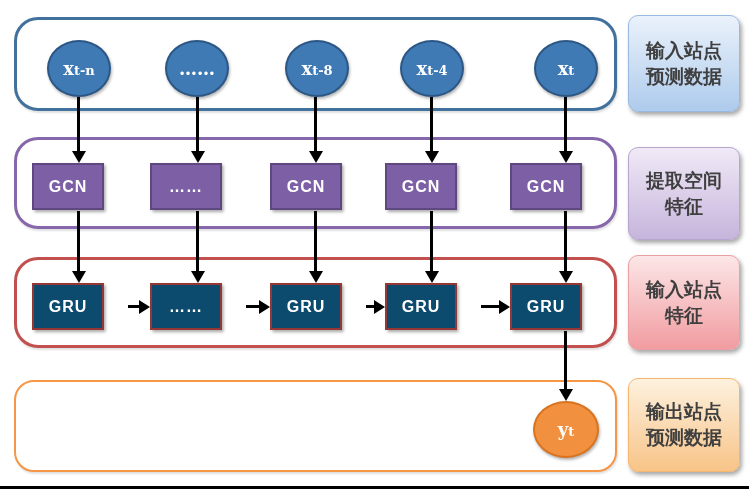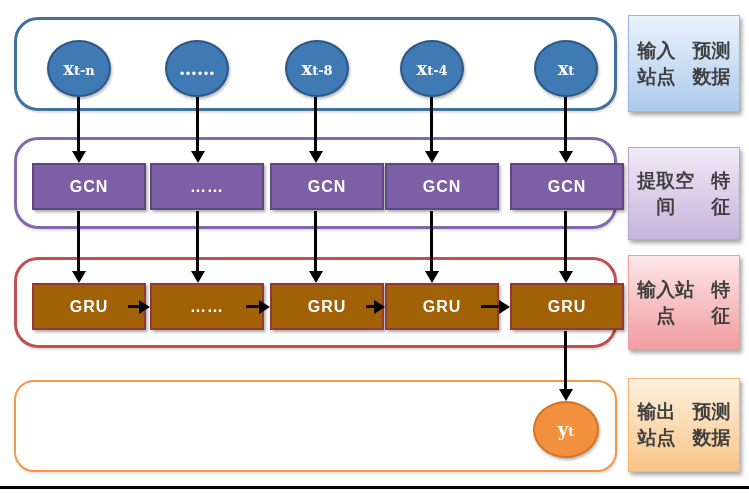--- a/index.html
+++ b/index.html
@@ -31,27 +31,27 @@
   .ellipse sub { font-size:13px; line-height:1; transform:translateY(2px); }
   .e-top { top:40px; }
   .e1 { left:47px; } .e2 { left:165px; } .e3 { left:285px; } .e4 { left:400px; } .e5 { left:534px; }
   .ellipse-out {
     top:401px; left:533px; width:66px; height:57px;
     background:#f1913f; border:2px solid #d9731f;
   }
 
   
   .box {
-    position:absolute; width:114px; height:47px; box-sizing:border-box;
+    position:absolute; width:72px; height:47px; box-sizing:border-box;
     display:flex; align-items:center; justify-content:center;
     color:#ffffff; font-weight:bold; font-size:16px; letter-spacing:1px;
     box-shadow:1.5px 2px 3px rgba(0,0,0,0.35);
   }
   .gcn { top:163px; background:#7c5fa5; border:2px solid #5f4880; }
-  .gru { top:283px; background:#a16207; border:2px solid #953735; }
+  .gru { top:283px; background:#0c4a6e; border:2px solid #953735; }
   .b1 { left:32px; } .b2 { left:150px; } .b3 { left:270px; } .b4 { left:385px; } .b5 { left:510px; }
 
   
   .varrow { position:absolute; width:3px; background:#000; }
   .varrow::after {
     content:""; position:absolute; top:100%; left:50%; transform:translateX(-50%);
     border-left:7px solid transparent; border-right:7px solid transparent;
     border-top:12px solid #000;
   }
   .va-a { top:97px;  height:54px; }   
@@ -66,23 +66,23 @@
     border-left:11px solid #000;
   }
   .ha1 { left:128px; width:11px; }
   .ha2 { left:246px; width:13px; }
   .ha3 { left:366px; width:8px;  }
   .ha4 { left:481px; width:18px; }
 
   
   .side-label {
     position:absolute; left:628px; width:112px; box-sizing:border-box;
-    display:flex; align-items:center; justify-content:center;
+    display:flex; flex-direction:column; align-items:center; justify-content:center;
     font-weight:bold; font-size:19px; line-height:26px; color:#3f3f3f;
-    text-align:center; border-radius:0;
+    text-align:center; border-radius:10px;
     box-shadow:2px 3px 4px rgba(0,0,0,0.35);
   }
   .sl-input    { top:15px;  height:97px; background:linear-gradient(#eaf2fb,#aecbec); border:1px solid #9ab9e0; }
   .sl-spatial  { top:135px; height:93px; background:linear-gradient(#f0e9f6,#c6b5dc); border:1px solid #b8a6cf;margin-top:12px; }
   .sl-temporal { top:255px; height:95px; background:linear-gradient(#fce6e7,#f19ca0); border:1px solid #e8a0a3; }
   .sl-output   { top:378px; height:94px; background:linear-gradient(#fdf1de,#f8c488); border:1px solid #f5b76f; }
 
   .bottom-bar { position:absolute; left:0; top:486px; width:749px; height:3px; background:#000; }
 </style>
 </head>

